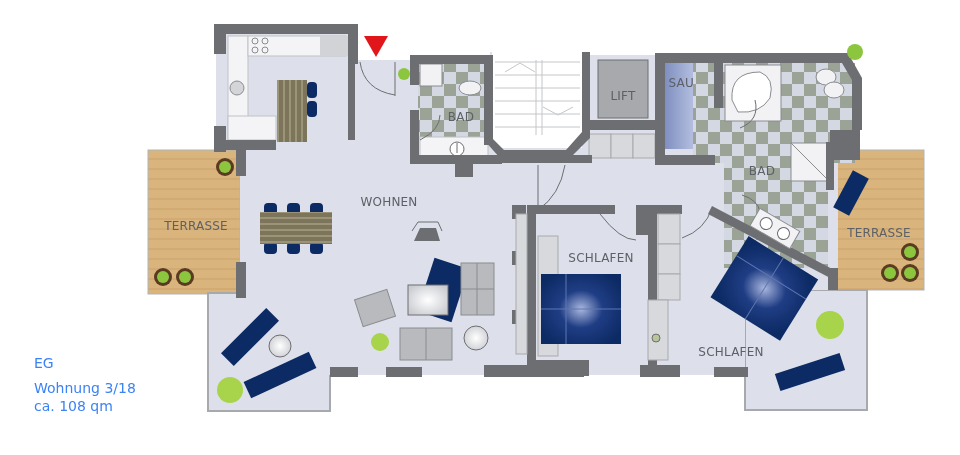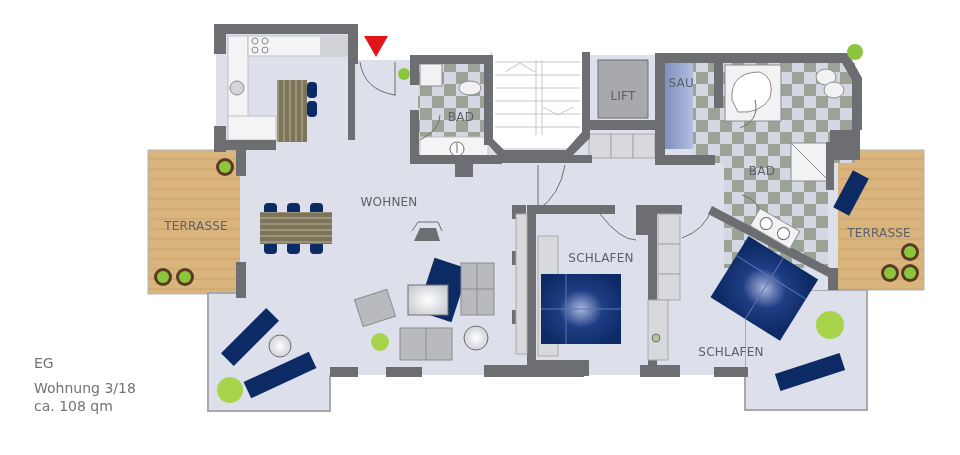--- a/index.html
+++ b/index.html
@@ -1,19 +1,19 @@
 <!DOCTYPE html>
 <html><head>
 <meta charset="utf-8">
 <style>
   html,body{margin:0;padding:0;background:#ffffff;}
   body{width:960px;height:455px;position:relative;overflow:hidden;font-family:"DejaVu Sans","Liberation Sans",sans-serif;}
   #plan{position:absolute;left:0;top:0;width:960px;height:455px;}
   .room-label{font-family:"DejaVu Sans",sans-serif;font-size:12px;fill:#5d6066;letter-spacing:0.2px;}
-  .info{position:absolute;left:34px;color:#737373;font-family:"DejaVu Sans",sans-serif;}
+  .info{position:absolute;left:34px;color:#3b82f6;font-family:"DejaVu Sans",sans-serif;}
 </style>
 </head>
 <body>
 
 <svg id="plan" viewBox="0 0 960 455" xmlns="http://www.w3.org/2000/svg">
   <defs>
     <pattern id="tiles" width="24" height="24" patternUnits="userSpaceOnUse">
       <rect width="24" height="24" fill="#d4d8e2"></rect>
       <rect width="12" height="12" fill="#9aa396"></rect>
       <rect x="12" y="12" width="12" height="12" fill="#9aa396"></rect>

